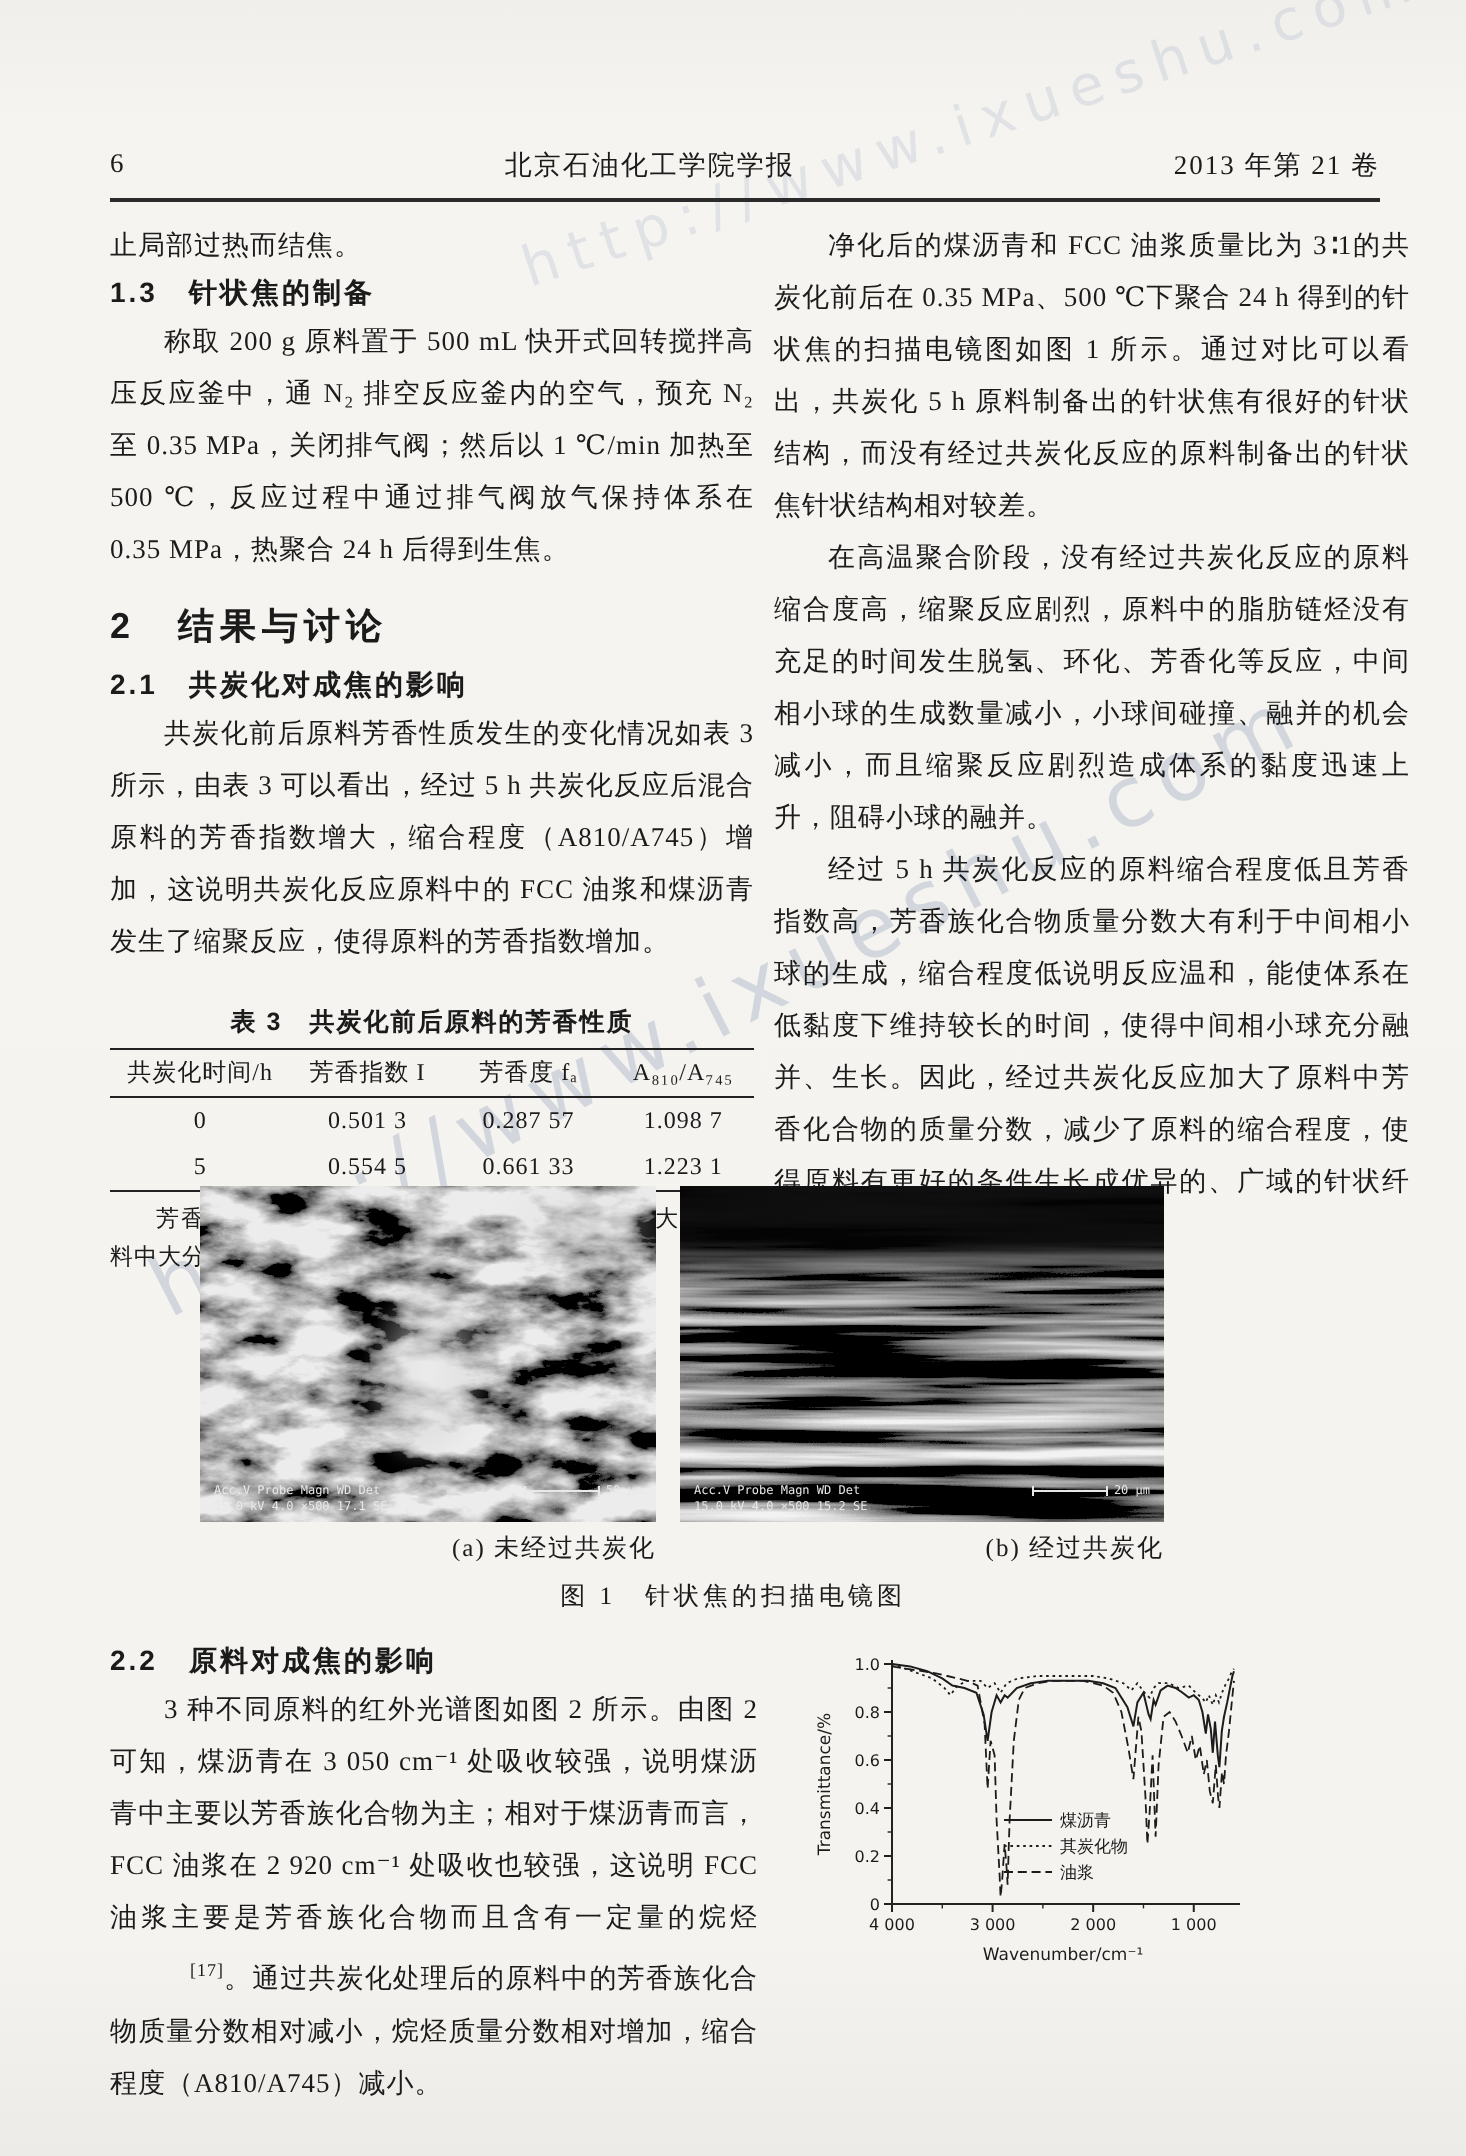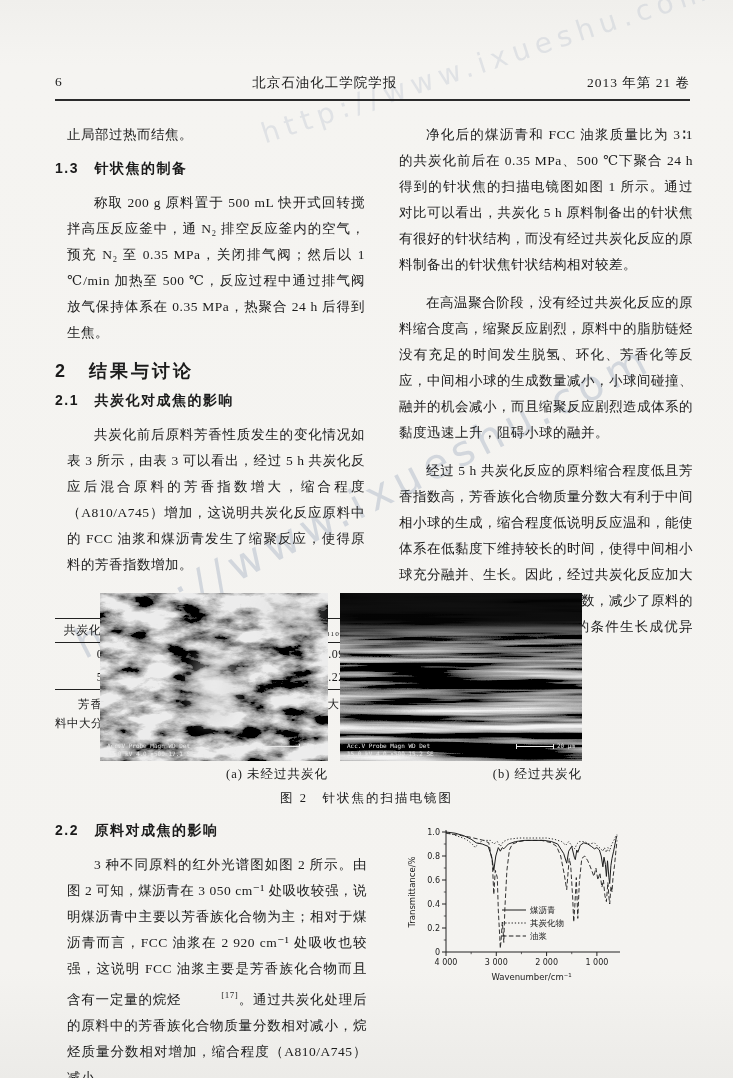--- a/index.html
+++ b/index.html
@@ -10,21 +10,21 @@
       transform:rotate(-27deg);transform-origin:0 50%;letter-spacing:6px;}
   .wm1{left:78px;top:622px;font-size:42px;color:rgba(163,175,193,0.42);}
   .wm2{left:262px;top:118px;font-size:28px;color:rgba(170,181,197,0.28);transform:rotate(-18deg);}
   header{position:absolute;top:74px;left:55px;width:635px;display:flex;justify-content:space-between;
          font-size:13.5px;letter-spacing:1px;}
   .hdr-rule{position:absolute;top:99px;left:55px;width:635px;height:2px;background:#2b2b2b;}
   .col{position:absolute;font-size:13.5px;line-height:26px;letter-spacing:0.5px;text-align:justify;}
   .colL{left:55px;top:110px;width:322px;}
   .colR{left:387px;top:110px;width:318px;}
   .colL2{left:55px;top:820px;width:324px;}
-  p{margin:12px;text-indent:2em;}
+  p{margin:0;text-indent:2em;}
   p.noindent{text-indent:0;}
   h4{font:bold 14px "Liberation Sans","DejaVu Sans",sans-serif;margin:2px 0;letter-spacing:1.5px;}
   h2{font:bold 18px "Liberation Sans","DejaVu Sans",sans-serif;margin:13px 0 9px;letter-spacing:3px;}
   sup{font-size:9px;padding-left:40px;}
   .tbl-title{text-align:center;font:bold 12.5px "Liberation Sans","DejaVu Sans",sans-serif;
              margin:19px 0 4px;letter-spacing:1px;}
   table{width:100%;border-collapse:collapse;font-size:12px;line-height:15px;
         border-top:1.6px solid #222;border-bottom:1.6px solid #222;}
   thead td{border-bottom:0.9px solid #222;}
   td{text-align:center;padding:4px 1px;}
@@ -145,21 +145,21 @@
         <span><span class="sb-line"></span><span>20 μm</span></span>
       </div>
       <div class="sbrow">
           <span>15.0 kV 4.0  ×500  15.2 SE</span>
         </div>
     </div>
   </div>
 
   <div class="capA">(a) 未经过共炭化</div>
   <div class="capB">(b) 经过共炭化</div>
-  <div class="figcap">图 2　针状焦的扫描电镜图</div>
+  <div class="figcap">图 1　针状焦的扫描电镜图</div>
 
   <div class="col colL2">
     <h4>2.2　原料对成焦的影响</h4>
     <p><span>3 种不同原料的红外光谱图如图 2 所示。由图 2 可知，煤沥青在 3 050 cm⁻¹ 处吸收较强，说明煤沥青中主要以芳香族化合物为主；相对于煤沥青而言，FCC 油浆在 2 920 cm⁻¹ 处吸收也较强，这说明 FCC 油浆主要是芳香族化合物而且含有一定量的烷烃</span><sup>[17]</sup><span>。通过共炭化处理后的原料中的芳香族化合物质量分数相对减小，烷烃质量分数相对增加，缩合程度（A810/A745）减小。</span></p>
   </div>
 
   <div class="fig2">
     <svg id="irchart" width="268" height="164">
         <line x1="44" y1="6" x2="44" y2="128" stroke="#222" stroke-width="1"></line>
         <line x1="44" y1="128" x2="218" y2="128" stroke="#222" stroke-width="1"></line>

